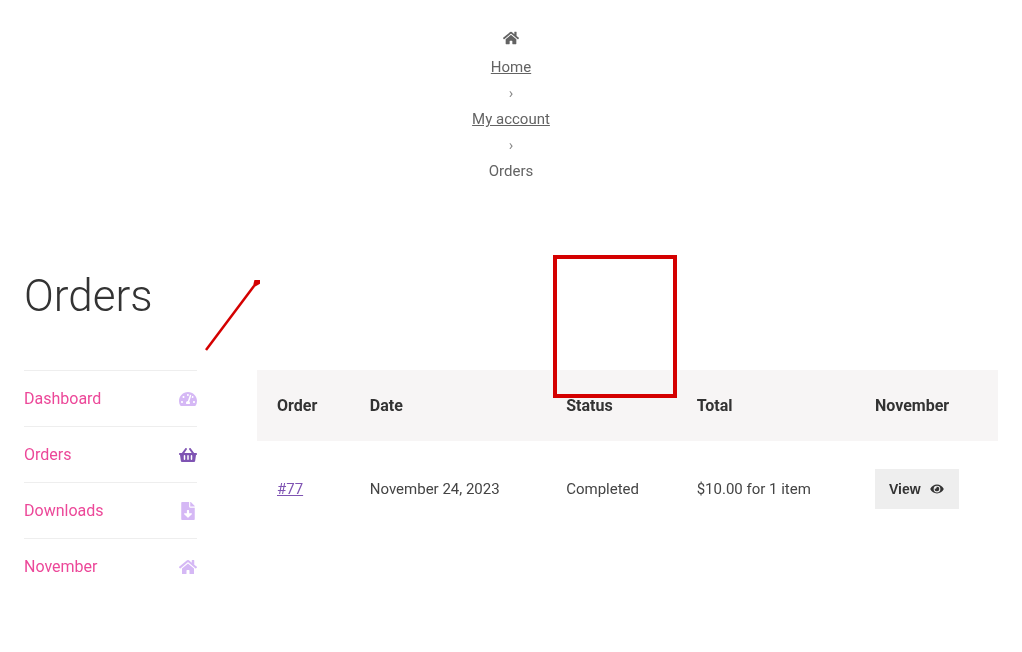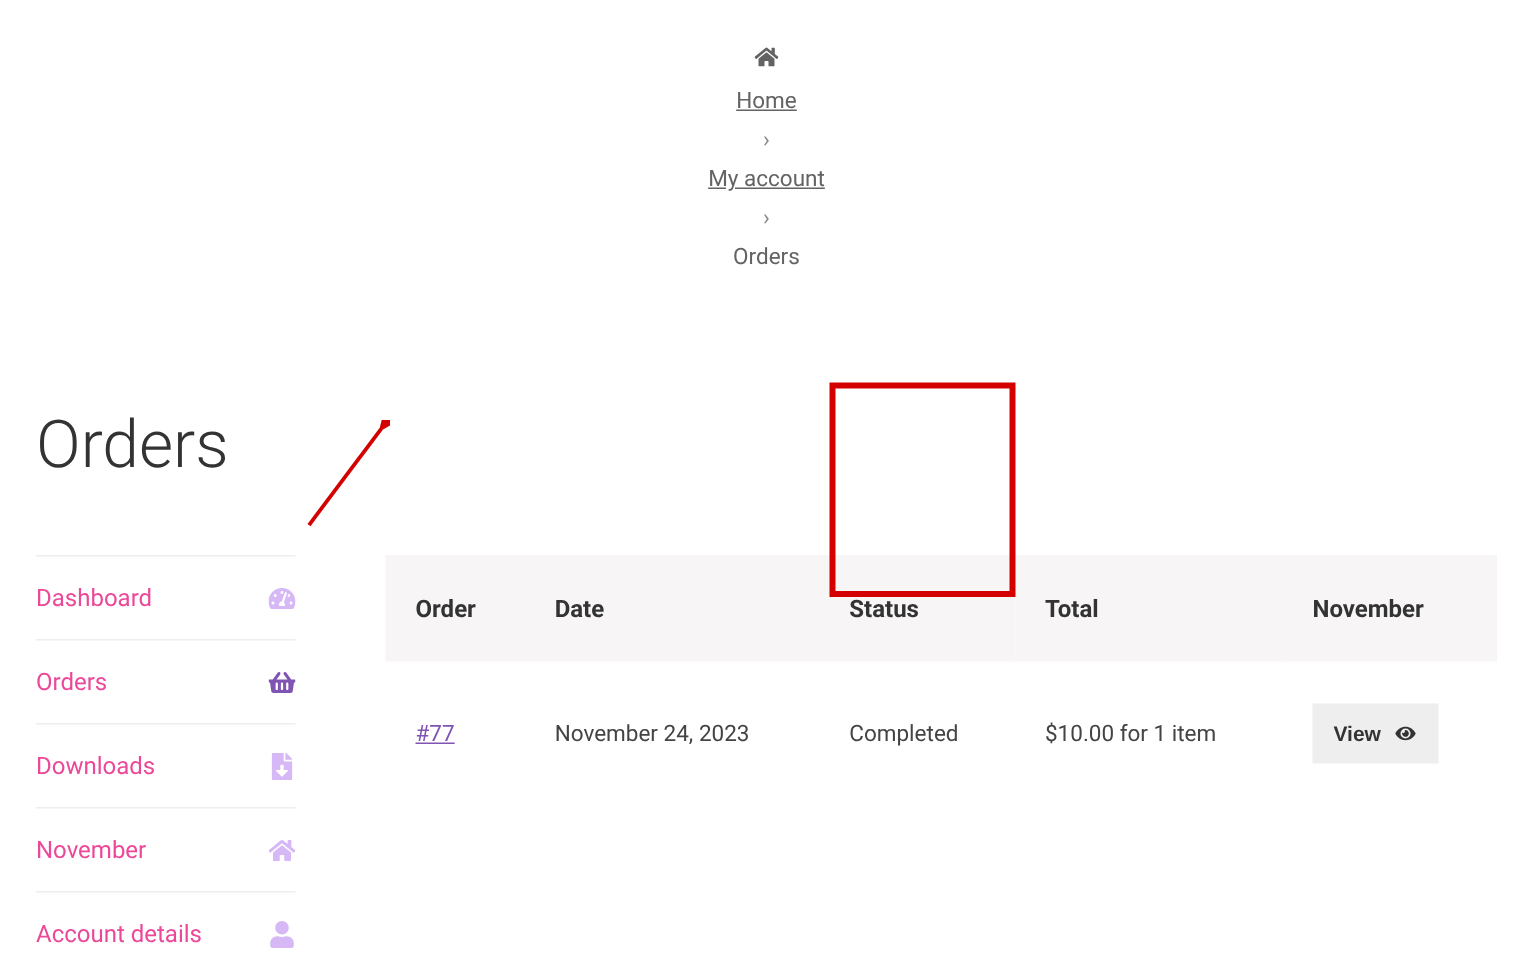--- a/index.html
+++ b/index.html
@@ -178,28 +178,20 @@
         <svg width="16" height="18" viewBox="0 0 384 512">
             <path d="M224 136V0H24C10.7 0 0 10.7 0 24v464c0 13.3 10.7 24 24 24h336c13.3 0 24-10.7 24-24V160H248c-13.2 0-24-10.8-24-24zm76.45 211.36l-96.42 95.7c-6.65 6.61-17.39 6.61-24.04 0l-96.42-95.7C73.42 337.29 80.54 320 94.82 320H160v-80c0-8.84 7.16-16 16-16h32c8.84 0 16 7.16 16 16v80h65.18c14.28 0 21.4 17.29 11.27 27.36zM384 121.9V128H256V0h6.1c6.4 0 12.5 2.5 17 7l97.9 98c4.5 4.5 7 10.6 7 16.9z"></path>
           </svg>
       </span>
     </div>
     <div class="sidebar-item">
       <span class="label">November</span>
       <span class="icon">
         <svg width="18" height="18" viewBox="0 0 576 512">
             <path d="M280.37 148.26L96 300.11V464a16 16 0 0 0 16 16l112.06-.29a16 16 0 0 0 15.92-16V368a16 16 0 0 1 16-16h64a16 16 0 0 1 16 16v95.64a16 16 0 0 0 16 16.05L464 480a16 16 0 0 0 16-16V300L295.67 148.26a12.19 12.19 0 0 0-15.3 0zM571.6 251.47L488 182.56V44.05a12 12 0 0 0-12-12h-56a12 12 0 0 0-12 12v72.61L318.47 43a48 48 0 0 0-61 0L4.34 251.47a12 12 0 0 0-1.6 16.9l25.5 31A12 12 0 0 0 45.15 301l235.22-193.74a12.19 12.19 0 0 1 15.3 0L530.9 301a12 12 0 0 0 16.9-1.6l25.5-31a12 12 0 0 0-1.7-16.93z"></path>
-          </svg>
-      </span>
-    </div>
-    <div class="sidebar-item">
-      <span class="label">Account details</span>
-      <span class="icon">
-        <svg width="16" height="18" viewBox="0 0 448 512">
-            <path d="M224 256c70.7 0 128-57.3 128-128S294.7 0 224 0 96 57.3 96 128s57.3 128 128 128zm89.6 32h-16.7c-22.2 10.2-46.9 16-72.9 16s-50.6-5.8-72.9-16h-16.7C60.2 288 0 348.2 0 422.4V464c0 26.5 21.5 48 48 48h352c26.5 0 48-21.5 48-48v-41.6c0-74.2-60.2-134.4-134.4-134.4z"></path>
           </svg>
       </span>
     </div>
   </nav>
 
   <div class="main">
     <table>
       <thead>
         <tr>
           <th>Order</th>

